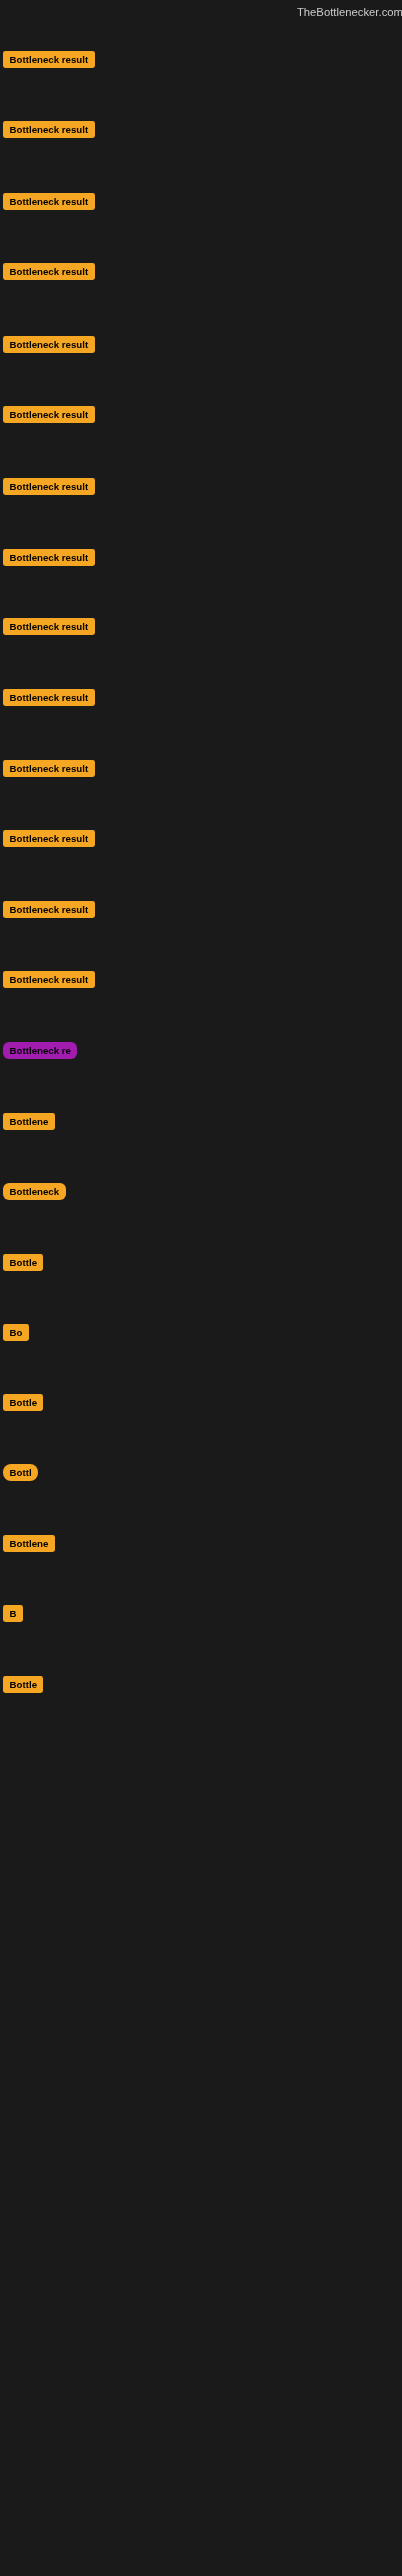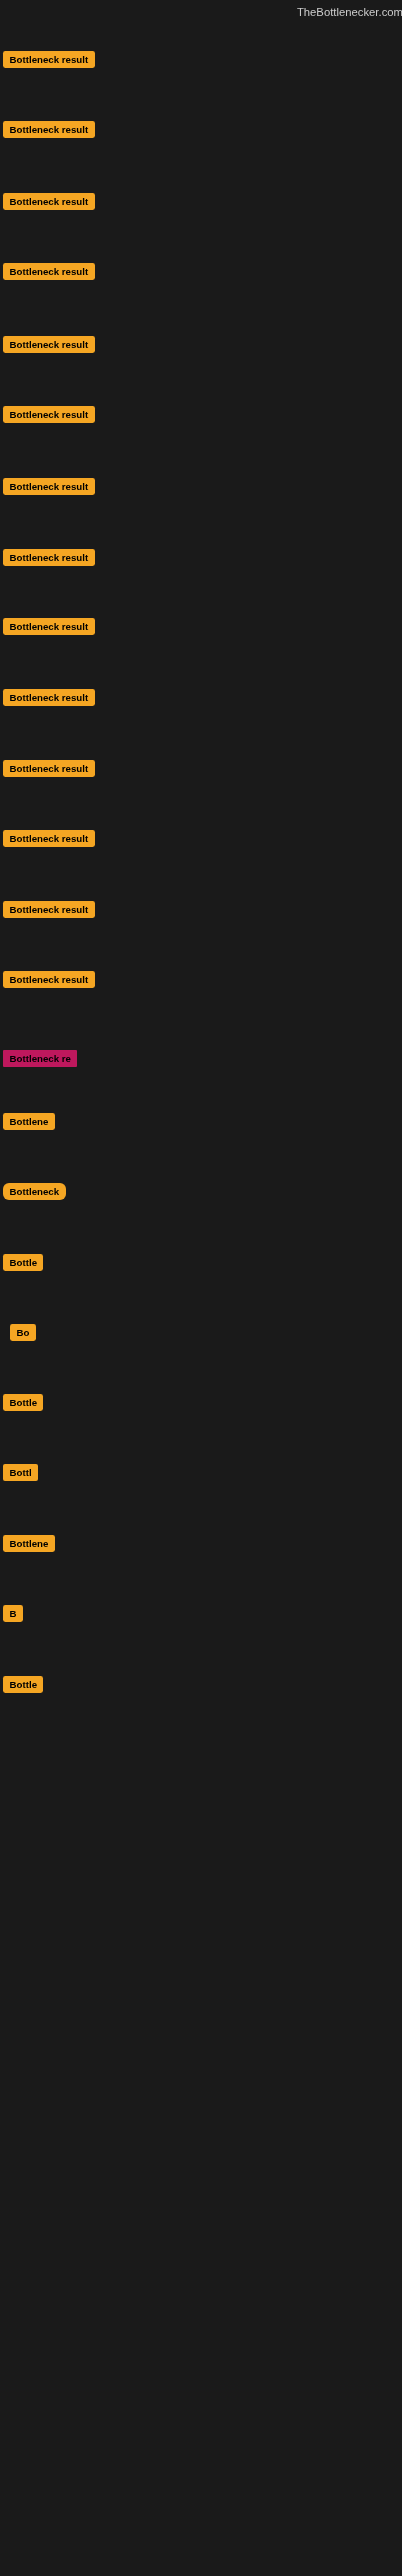--- a/index.html
+++ b/index.html
@@ -41,26 +41,26 @@
       <div style="position: absolute; top: 331px; left: 0px; padding: 4.8px 3.2px;"><span style="display: inline-block; background-color: rgb(245, 166, 35); color: rgb(0, 0, 0); font-size: 9.7px; font-weight: bold; padding: 3.2px 6.4px; border-radius: 2.4px; white-space: nowrap; overflow: hidden;">Bottleneck result</span></div>
       <div style="position: absolute; top: 401px; left: 0px; padding: 4.8px 3.2px;"><span style="display: inline-block; background-color: rgb(245, 166, 35); color: rgb(0, 0, 0); font-size: 9.7px; font-weight: bold; padding: 3.2px 6.4px; border-radius: 2.4px; white-space: nowrap; overflow: hidden;">Bottleneck result</span></div>
       <div style="position: absolute; top: 473px; left: 0px; padding: 4.8px 3.2px;"><span style="display: inline-block; background-color: rgb(245, 166, 35); color: rgb(0, 0, 0); font-size: 9.7px; font-weight: bold; padding: 3.2px 6.4px; border-radius: 2.4px; white-space: nowrap; overflow: hidden;">Bottleneck result</span></div>
       <div style="position: absolute; top: 544px; left: 0px; padding: 4.8px 3.2px;"><span style="display: inline-block; background-color: rgb(245, 166, 35); color: rgb(0, 0, 0); font-size: 9.7px; font-weight: bold; padding: 3.2px 6.4px; border-radius: 2.4px; white-space: nowrap; overflow: hidden;">Bottleneck result</span></div>
       <div style="position: absolute; top: 613px; left: 0px; padding: 4.8px 3.2px;"><span style="display: inline-block; background-color: rgb(245, 166, 35); color: rgb(0, 0, 0); font-size: 9.7px; font-weight: bold; padding: 3.2px 6.4px; border-radius: 2.4px; white-space: nowrap; overflow: hidden;">Bottleneck result</span></div>
       <div style="position: absolute; top: 684px; left: 0px; padding: 4.8px 3.2px;"><span style="display: inline-block; background-color: rgb(245, 166, 35); color: rgb(0, 0, 0); font-size: 9.7px; font-weight: bold; padding: 3.2px 6.4px; border-radius: 2.4px; white-space: nowrap; overflow: hidden;">Bottleneck result</span></div>
       <div style="position: absolute; top: 755px; left: 0px; padding: 4.8px 3.2px;"><span style="display: inline-block; background-color: rgb(245, 166, 35); color: rgb(0, 0, 0); font-size: 9.7px; font-weight: bold; padding: 3.2px 6.4px; border-radius: 2.4px; white-space: nowrap; overflow: hidden;">Bottleneck result</span></div>
       <div style="position: absolute; top: 825px; left: 0px; padding: 4.8px 3.2px;"><span style="display: inline-block; background-color: rgb(245, 166, 35); color: rgb(0, 0, 0); font-size: 9.7px; font-weight: bold; padding: 3.2px 6.4px; border-radius: 2.4px; white-space: nowrap; overflow: hidden;">Bottleneck result</span></div>
       <div style="position: absolute; top: 896px; left: 0px; padding: 4.8px 3.2px;"><span style="display: inline-block; background-color: rgb(245, 166, 35); color: rgb(0, 0, 0); font-size: 9.7px; font-weight: bold; padding: 3.2px 6.4px; border-radius: 2.4px; white-space: nowrap; overflow: hidden;">Bottleneck result</span></div>
       <div style="position: absolute; top: 966px; left: 0px; padding: 4.8px 3.2px;"><span style="display: inline-block; background-color: rgb(245, 166, 35); color: rgb(0, 0, 0); font-size: 9.7px; font-weight: bold; padding: 3.2px 6.4px; border-radius: 2.4px; white-space: nowrap; overflow: hidden;">Bottleneck result</span></div>
-      <div style="position: absolute; top: 1037px; left: 0px; padding: 4.8px 3.2px;"><span style="display: inline-block; background-color: #be185d; color: rgb(0, 0, 0); font-size: 9.7px; font-weight: bold; padding: 3.2px 6.4px; border-radius: 1px; white-space: nowrap; overflow: hidden; margin-top: 8px;">Bottleneck re</span></div>
+      <div style="position: absolute; top: 1037px; left: 0px; padding: 4.8px 3.2px;"><span style="display: inline-block; background-color: #a21caf; color: rgb(0, 0, 0); font-size: 9.7px; font-weight: bold; padding: 3.2px 6.4px; border-radius: 6px; white-space: nowrap; overflow: hidden;">Bottleneck re</span></div>
       <div style="position: absolute; top: 1108px; left: 0px; padding: 4.8px 3.2px;"><span style="display: inline-block; background-color: rgb(245, 166, 35); color: rgb(0, 0, 0); font-size: 9.7px; font-weight: bold; padding: 3.2px 6.4px; border-radius: 2.4px; white-space: nowrap; overflow: hidden;">Bottlene</span></div>
       <div style="position: absolute; top: 1178px; left: 0px; padding: 4.8px 3.2px;"><span style="display: inline-block; background-color: rgb(245, 166, 35); color: rgb(0, 0, 0); font-size: 9.7px; font-weight: bold; padding: 3.2px 6.4px; border-radius: 6px; white-space: nowrap; overflow: hidden;">Bottleneck</span></div>
       <div style="position: absolute; top: 1249px; left: 0px; padding: 4.8px 3.2px;"><span style="display: inline-block; background-color: rgb(245, 166, 35); color: rgb(0, 0, 0); font-size: 9.7px; font-weight: bold; padding: 3.2px 6.4px; border-radius: 2.4px; white-space: nowrap; overflow: hidden;">Bottle</span></div>
-      <div style="position: absolute; top: 1319px; left: 7px; padding: 4.8px 3.2px;"><span style="display: inline-block; background-color: rgb(245, 166, 35); color: rgb(0, 0, 0); font-size: 9.7px; font-weight: bold; padding: 3.2px 6.4px; border-radius: 2.4px; white-space: nowrap; overflow: hidden;">Bo</span></div>
+      <div style="position: absolute; top: 1319px; left: 0px; padding: 4.8px 3.2px;"><span style="display: inline-block; background-color: rgb(245, 166, 35); color: rgb(0, 0, 0); font-size: 9.7px; font-weight: bold; padding: 3.2px 6.4px; border-radius: 2.4px; white-space: nowrap; overflow: hidden;">Bo</span></div>
       <div style="position: absolute; top: 1389px; left: 0px; padding: 4.8px 3.2px;"><span style="display: inline-block; background-color: rgb(245, 166, 35); color: rgb(0, 0, 0); font-size: 9.7px; font-weight: bold; padding: 3.2px 6.4px; border-radius: 2.4px; white-space: nowrap; overflow: hidden;">Bottle</span></div>
-      <div style="position: absolute; top: 1459px; left: 0px; padding: 4.8px 3.2px;"><span style="display: inline-block; background-color: rgb(245, 166, 35); color: rgb(0, 0, 0); font-size: 9.7px; font-weight: bold; padding: 3.2px 6.4px; border-radius: 2px; white-space: nowrap; overflow: hidden;">Bottl</span></div>
+      <div style="position: absolute; top: 1459px; left: 0px; padding: 4.8px 3.2px;"><span style="display: inline-block; background-color: rgb(245, 166, 35); color: rgb(0, 0, 0); font-size: 9.7px; font-weight: bold; padding: 3.2px 6.4px; border-radius: 8px; white-space: nowrap; overflow: hidden;">Bottl</span></div>
       <div style="position: absolute; top: 1530px; left: 0px; padding: 4.8px 3.2px;"><span style="display: inline-block; background-color: rgb(245, 166, 35); color: rgb(0, 0, 0); font-size: 9.7px; font-weight: bold; padding: 3.2px 6.4px; border-radius: 2.4px; white-space: nowrap; overflow: hidden;">Bottlene</span></div>
       <div style="position: absolute; top: 1600px; left: 0px; padding: 4.8px 3.2px;"><span style="display: inline-block; background-color: rgb(245, 166, 35); color: rgb(0, 0, 0); font-size: 9.7px; font-weight: bold; padding: 3.2px 6.4px; border-radius: 2.4px; white-space: nowrap; overflow: hidden;">B</span></div>
       <div style="position: absolute; top: 1671px; left: 0px; padding: 4.8px 3.2px;"><span style="display: inline-block; background-color: rgb(245, 166, 35); color: rgb(0, 0, 0); font-size: 9.7px; font-weight: bold; padding: 3.2px 6.4px; border-radius: 2.4px; white-space: nowrap; overflow: hidden;">Bottle</span></div>
     </div>
 
 </div>
 
 
 </body></html>

